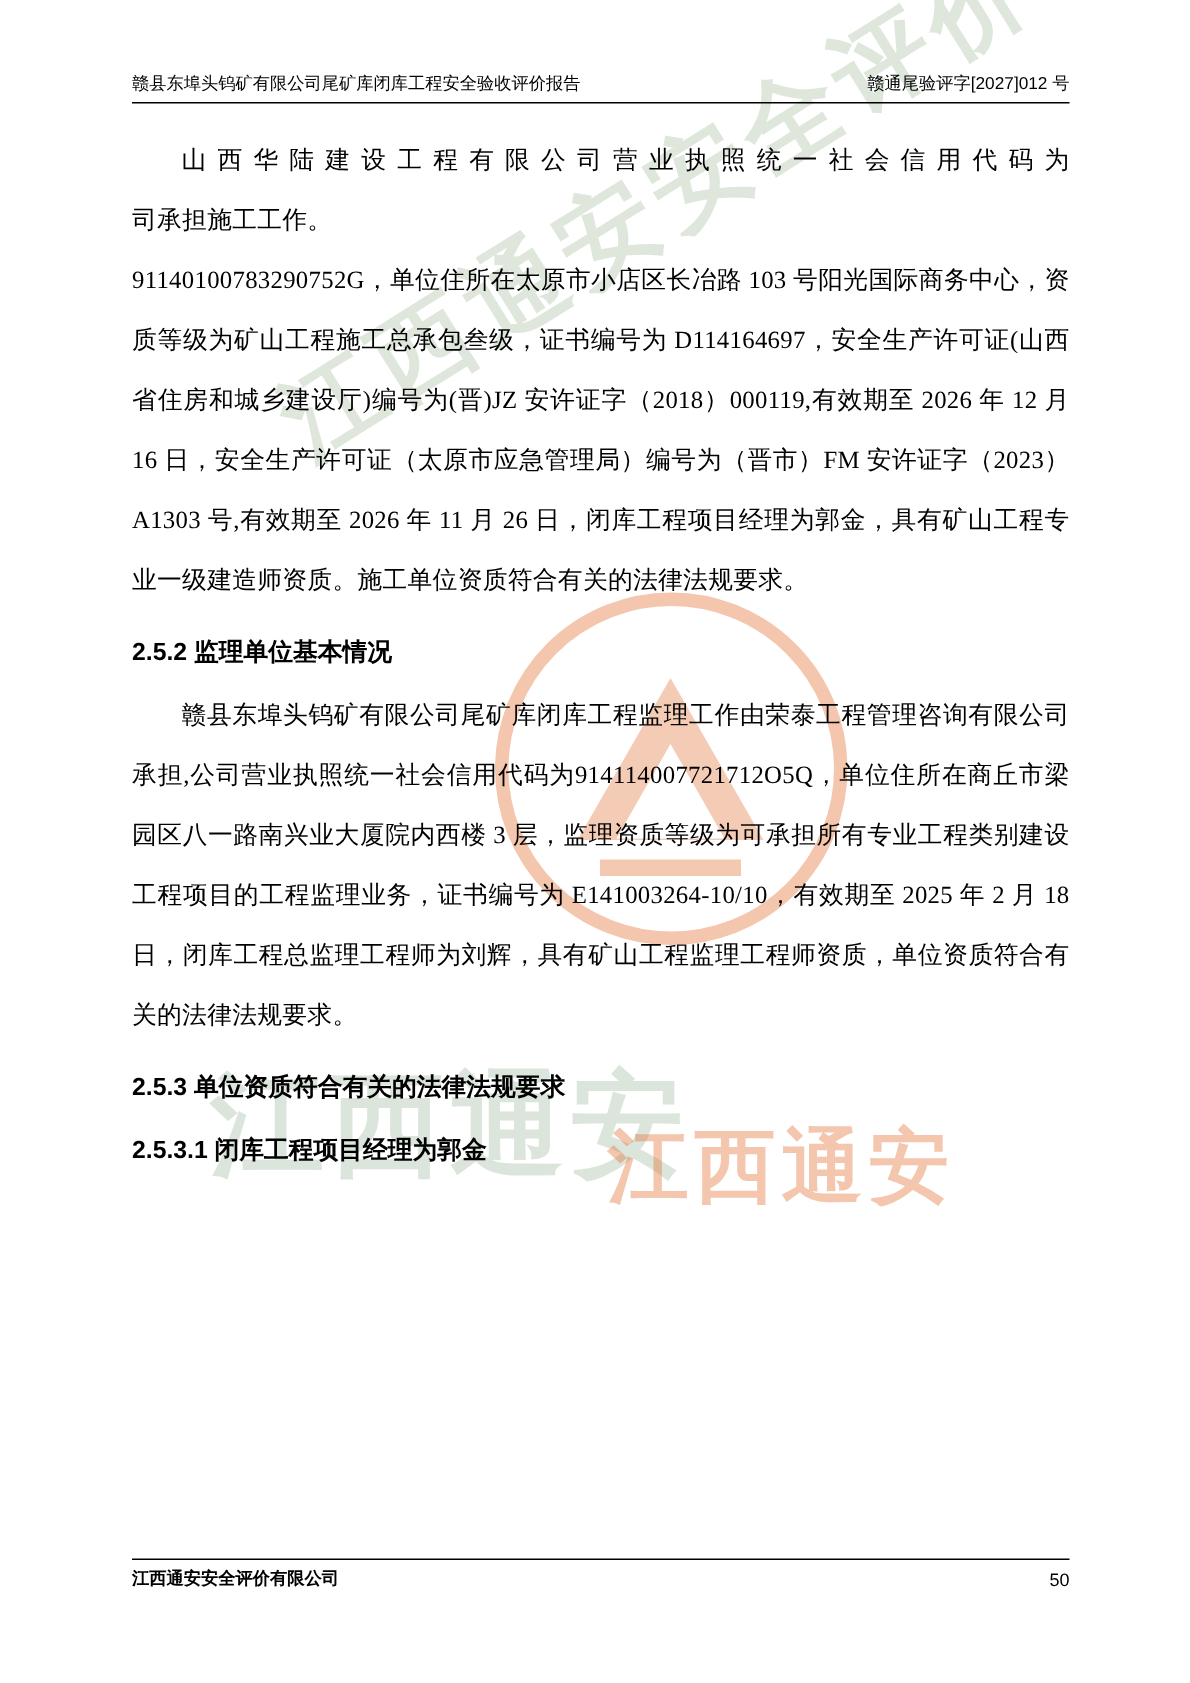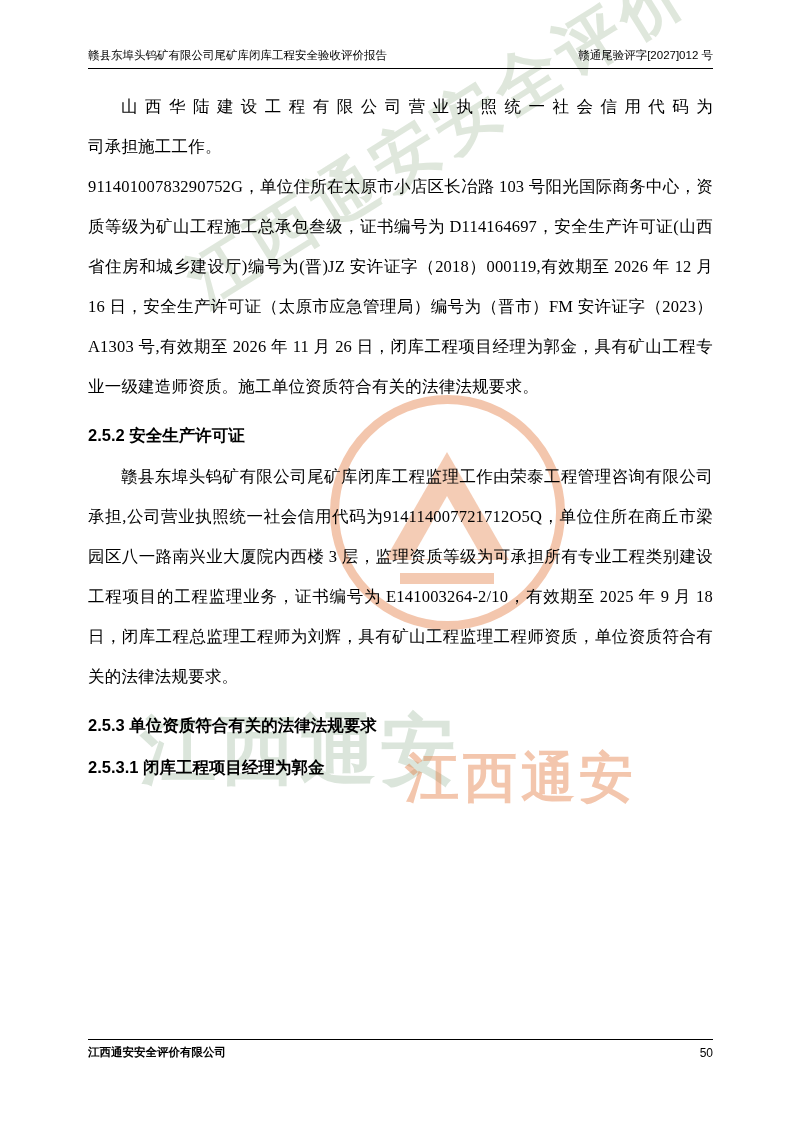--- a/index.html
+++ b/index.html
@@ -193,22 +193,22 @@
   <div class="header">
     <div class="header-left">赣县东埠头钨矿有限公司尾矿库闭库工程安全验收评价报告</div>
     <div class="header-right">赣通尾验评字[2027]012 号</div>
   </div>
 
   <div class="content">
     <p class="para indent spread">山西华陆建设工程有限公司营业执照统一社会信用代码为</p>
     <p class="para">司承担施工工作。</p>
     <p class="para">91140100783290752G，单位住所在太原市小店区长冶路 103 号阳光国际商务中心，资质等级为矿山工程施工总承包叁级，证书编号为 D114164697，安全生产许可证(山西省住房和城乡建设厅)编号为(晋)JZ 安许证字（2018）000119,有效期至 2026 年 12 月 16 日，安全生产许可证（太原市应急管理局）编号为（晋市）FM 安许证字（2023）A1303 号,有效期至 2026 年 11 月 26 日，闭库工程项目经理为郭金，具有矿山工程专业一级建造师资质。施工单位资质符合有关的法律法规要求。</p>
 
-    <h3 class="heading">2.5.2  安全生产许可证</h3>
-    <p class="para indent">赣县东埠头钨矿有限公司尾矿库闭库工程监理工作由荣泰工程管理咨询有限公司承担,公司营业执照统一社会信用代码为914114007721712O5Q，单位住所在商丘市梁园区八一路南兴业大厦院内西楼 3 层，监理资质等级为可承担所有专业工程类别建设工程项目的工程监理业务，证书编号为 E141003264-2/10，有效期至 2025 年 9 月 18 日，闭库工程总监理工程师为刘辉，具有矿山工程监理工程师资质，单位资质符合有关的法律法规要求。</p>
+    <h3 class="heading">2.5.2  监理单位基本情况</h3>
+    <p class="para indent">赣县东埠头钨矿有限公司尾矿库闭库工程监理工作由荣泰工程管理咨询有限公司承担,公司营业执照统一社会信用代码为914114007721712O5Q，单位住所在商丘市梁园区八一路南兴业大厦院内西楼 3 层，监理资质等级为可承担所有专业工程类别建设工程项目的工程监理业务，证书编号为 E141003264-10/10，有效期至 2025 年 2 月 18 日，闭库工程总监理工程师为刘辉，具有矿山工程监理工程师资质，单位资质符合有关的法律法规要求。</p>
 
     <h3 class="heading">2.5.3  单位资质符合有关的法律法规要求</h3>
     <h4 class="subheading">2.5.3.1 闭库工程项目经理为郭金</h4>
   </div>
 
   <div class="footer">
     <div class="footer-left">江西通安安全评价有限公司</div>
     <div class="footer-right">50</div>
   </div>
 

